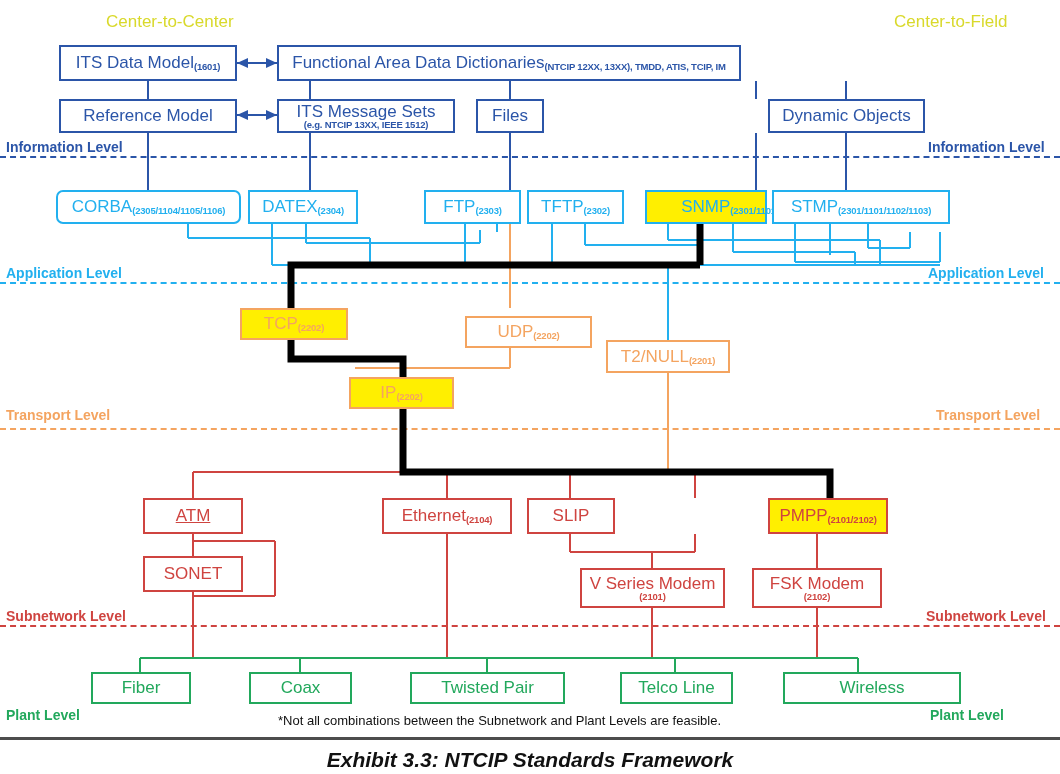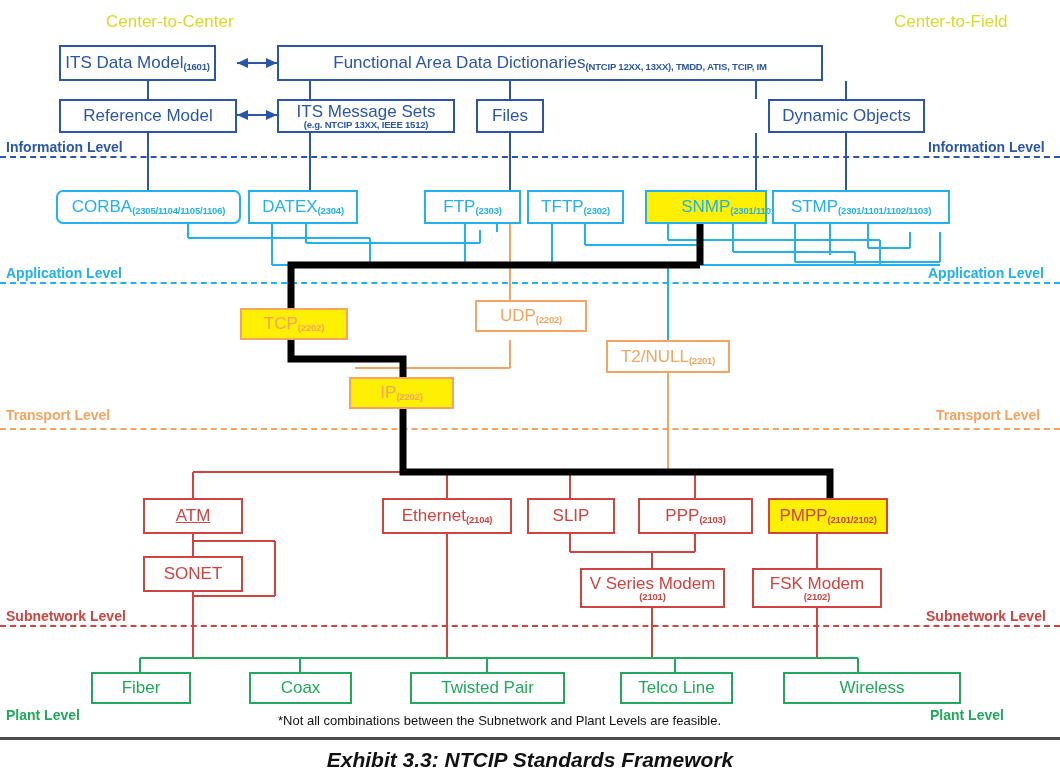--- a/index.html
+++ b/index.html
@@ -274,25 +274,25 @@
   <div class="levellabel" style="left:928px; top:139px;">Information Level</div>
   <div class="levellabel app" style="left:6px;   top:265px;">Application Level</div>
   <div class="levellabel app" style="left:928px; top:265px;">Application Level</div>
   <div class="levellabel trans" style="left:6px;   top:407px;">Transport Level</div>
   <div class="levellabel trans" style="left:936px; top:407px;">Transport Level</div>
   <div class="levellabel sub" style="left:6px;   top:608px;">Subnetwork Level</div>
   <div class="levellabel sub" style="left:926px; top:608px;">Subnetwork Level</div>
   <div class="levellabel plant" style="left:6px;   top:707px;">Plant Level</div>
   <div class="levellabel plant" style="left:930px; top:707px;">Plant Level</div>
 
-  <div class="node lvl-info" style="left:59px; top:45px; width:157px; height:36px;">
+  <div class="node lvl-info" style="left:59px; top:45px; width:178px; height:36px;">
     <span><span>ITS Data Model</span><span class="sub">(1601)</span></span>
   </div>
 
-  <div class="node lvl-info" style="left:277px; top:45px; width:546px; height:36px;">
+  <div class="node lvl-info" style="left:277px; top:45px; width:464px; height:36px;">
     <span><span>Functional Area Data Dictionaries</span><span class="sub">(NTCIP 12XX, 13XX), TMDD, ATIS, TCIP, IM</span></span>
   </div>
 
   <div class="node lvl-info" style="left:59px; top:99px; width:178px; height:34px;">
     <span><span>Reference Model</span></span>
   </div>
 
   <div class="node lvl-info two-line" style="left:277px; top:99px; width:178px; height:34px;">
     <span>ITS Message Sets</span>
     <span class="sub">(e.g. NTCIP 13XX, IEEE 1512)</span>
@@ -327,21 +327,21 @@
   </div>
 
   <div class="node lvl-app" style="left:772px; top:190px; width:178px; height:34px;">
     <span><span>STMP</span><span class="sub">(2301/1101/1102/1103)</span></span>
   </div>
 
   <div class="node lvl-trans hl" style="left:240px; top:308px; width:108px; height:32px;">
     <span><span>TCP</span><span class="sub">(2202)</span></span>
   </div>
 
-  <div class="node lvl-trans" style="left:465px; top:300px; width:112px; height:32px;margin-left:10px;">
+  <div class="node lvl-trans" style="left:465px; top:316px; width:127px; height:32px;">
     <span><span>UDP</span><span class="sub">(2202)</span></span>
   </div>
 
   <div class="node lvl-trans hl" style="left:349px; top:377px; width:105px; height:32px;">
     <span><span>IP</span><span class="sub">(2202)</span></span>
   </div>
 
   <div class="node lvl-trans" style="left:606px; top:340px; width:124px; height:33px;">
     <span><span>T2/NULL</span><span class="sub">(2201)</span></span>
   </div>
@@ -355,23 +355,20 @@
   </div>
 
   <div class="node lvl-sub" style="left:382px; top:498px; width:130px; height:36px;">
     <span><span>Ethernet</span><span class="sub">(2104)</span></span>
   </div>
 
   <div class="node lvl-sub" style="left:527px; top:498px; width:88px; height:36px;">
     <span>SLIP</span>
   </div>
 
-  <div class="node lvl-sub" style="left:638px; top:498px; width:115px; height:36px;">
-    <span><span>PPP</span><span class="sub">(2103)</span></span>
-  </div>
 
   <div class="node lvl-sub hl" style="left:768px; top:498px; width:120px; height:36px;">
     <span><span>PMPP</span><span class="sub">(2101/2102)</span></span>
   </div>
 
   <div class="node lvl-sub two-line" style="left:580px; top:568px; width:145px; height:40px;">
     <span>V Series Modem</span>
     <span class="sub">(2101)</span>
   </div>
 

